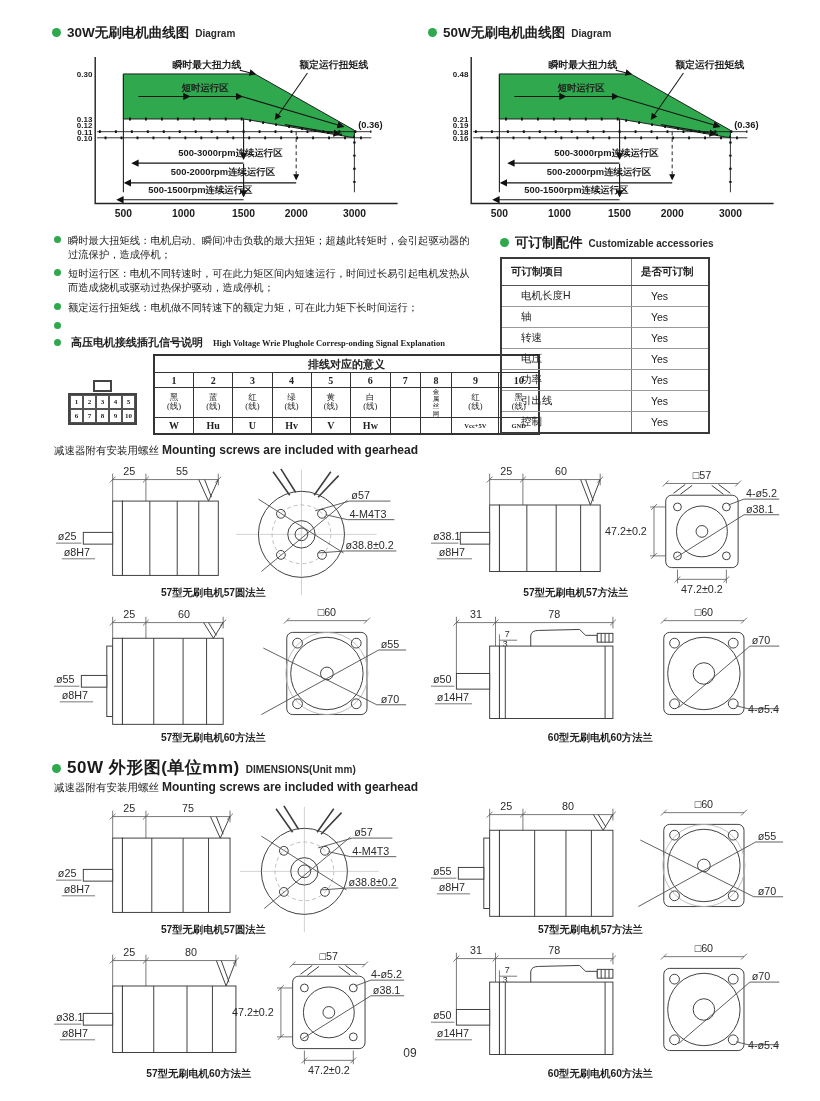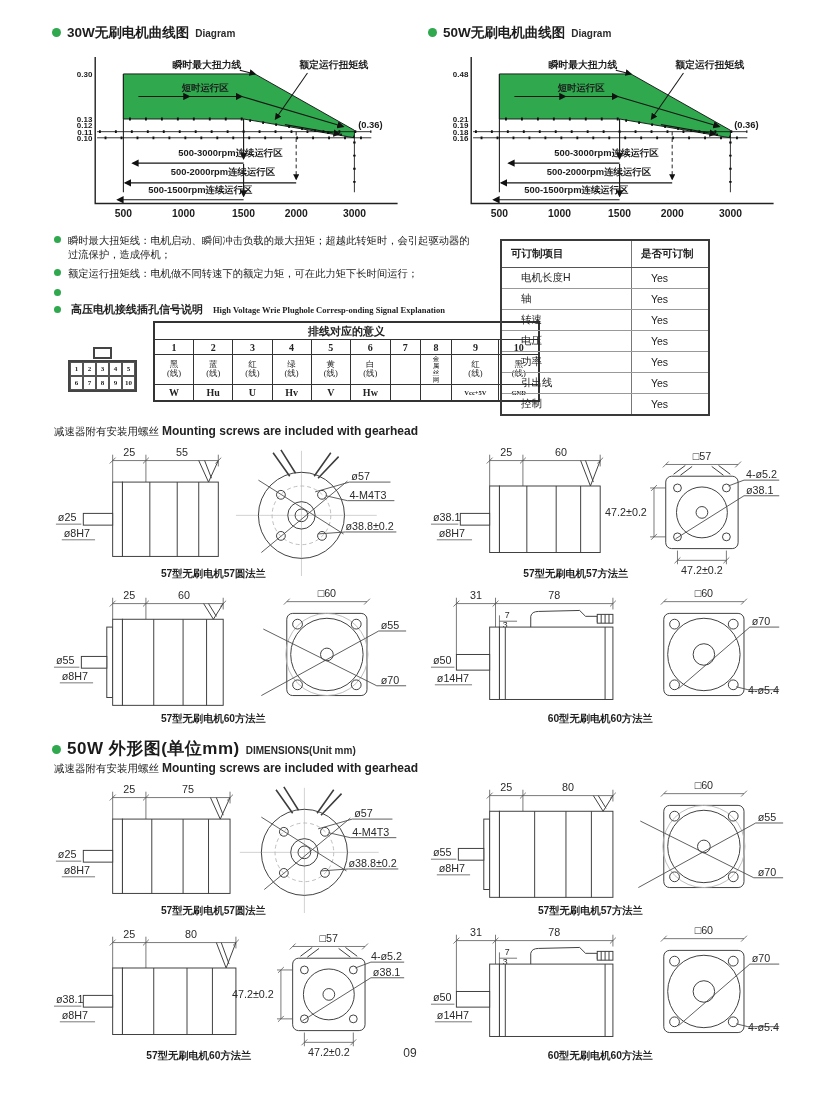--- a/index.html
+++ b/index.html
@@ -204,20 +204,24 @@
   </div>
 
   <div class="mid-row">
     <div class="mid-left">
       <div class="note">
         <span class="dot sm"></span>
         <p>瞬时最大扭矩线：电机启动、瞬间冲击负载的最大扭矩；超越此转矩时，会引起驱动器的过流保护，造成停机；</p>
       </div>
       <div class="note">
         <span class="dot sm"></span>
+        <p>短时运行区：电机不同转速时，可在此力矩区间内短速运行，时间过长易引起电机发热从而造成烧机或驱动过热保护驱动，造成停机；</p>
+      </div>
+      <div class="note">
+        <span class="dot sm"></span>
         <p>额定运行扭矩线：电机做不同转速下的额定力矩，可在此力矩下长时间运行；</p>
       </div>
       <div class="note">
         <span class="dot sm"></span>
       </div>
       <div class="sig-head">
         <span class="dot sm"></span>
         <span class="sig-cn">高压电机接线插孔信号说明</span>
         <span class="sig-en">High Voltage Wrie Plughole Corresp-onding Signal Explanation</span>
       </div>
@@ -278,20 +282,25 @@
             <td class="sig"></td>
             <td class="sig tiny">Vcc+5V</td>
             <td class="sig tiny">GND</td>
           </tr>
         </tbody>
             </table>
       </div>
     </div>
 
     <div class="mid-right">
+      <div class="h-row">
+        <span class="dot"></span>
+        <span class="cn-b">可订制配件</span>
+        <span class="en-b">Customizable accessories</span>
+      </div>
       <table class="ct">
         <tbody>
               <tr>
           <th class="c1" style="width:122px">可订制项目</th>
           <th style="width:62px;border-right:0">是否可订制</th>
         </tr>
         <tr>
                 <td class="c1">电机长度H</td>
                 <td class="c2">Yes</td>
               </tr>

